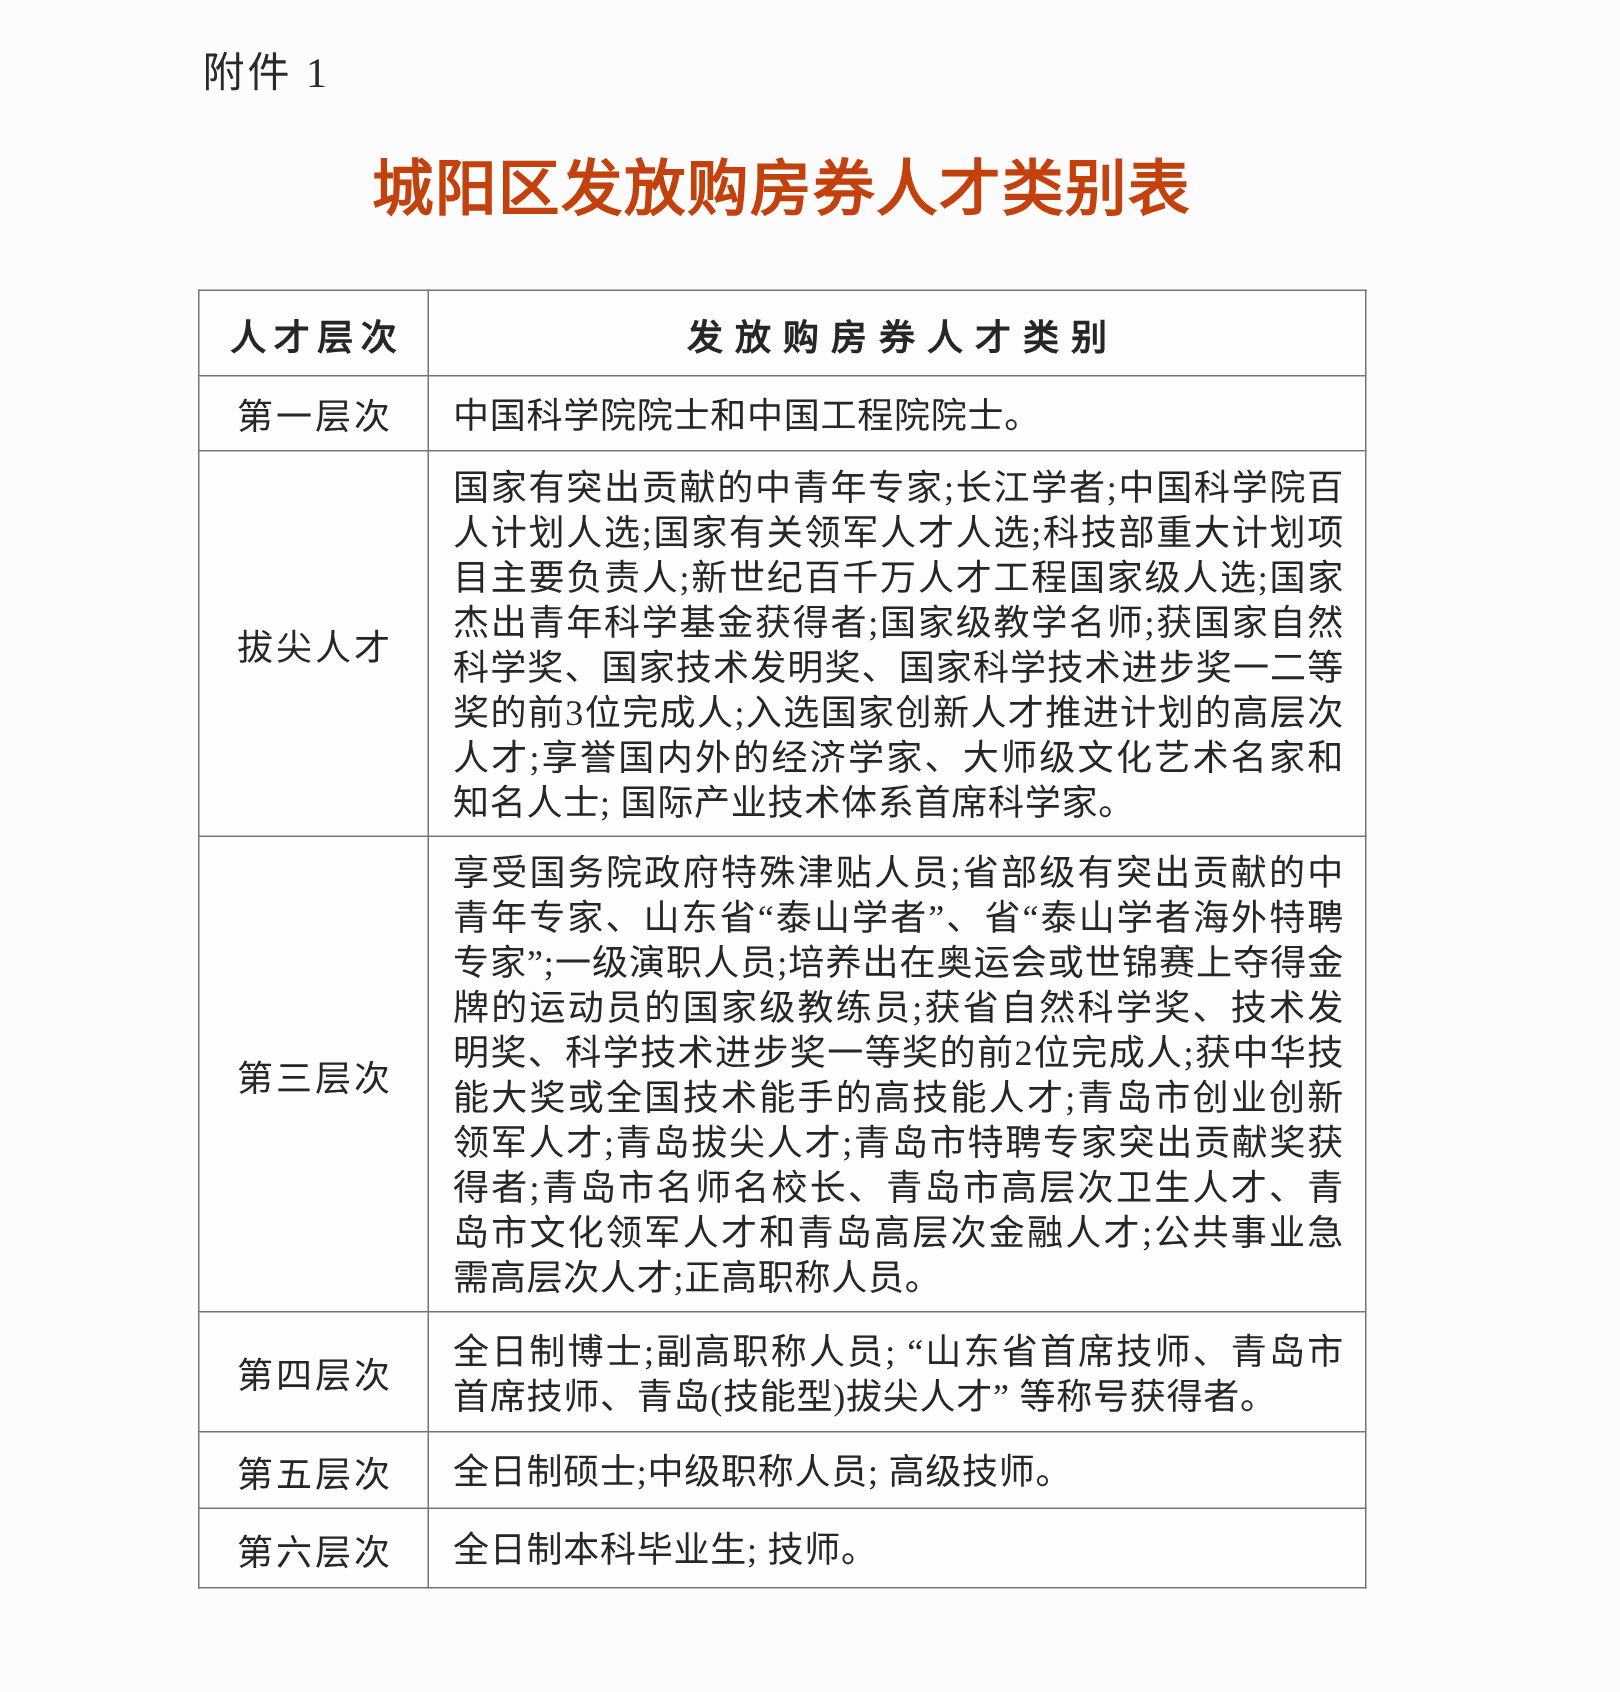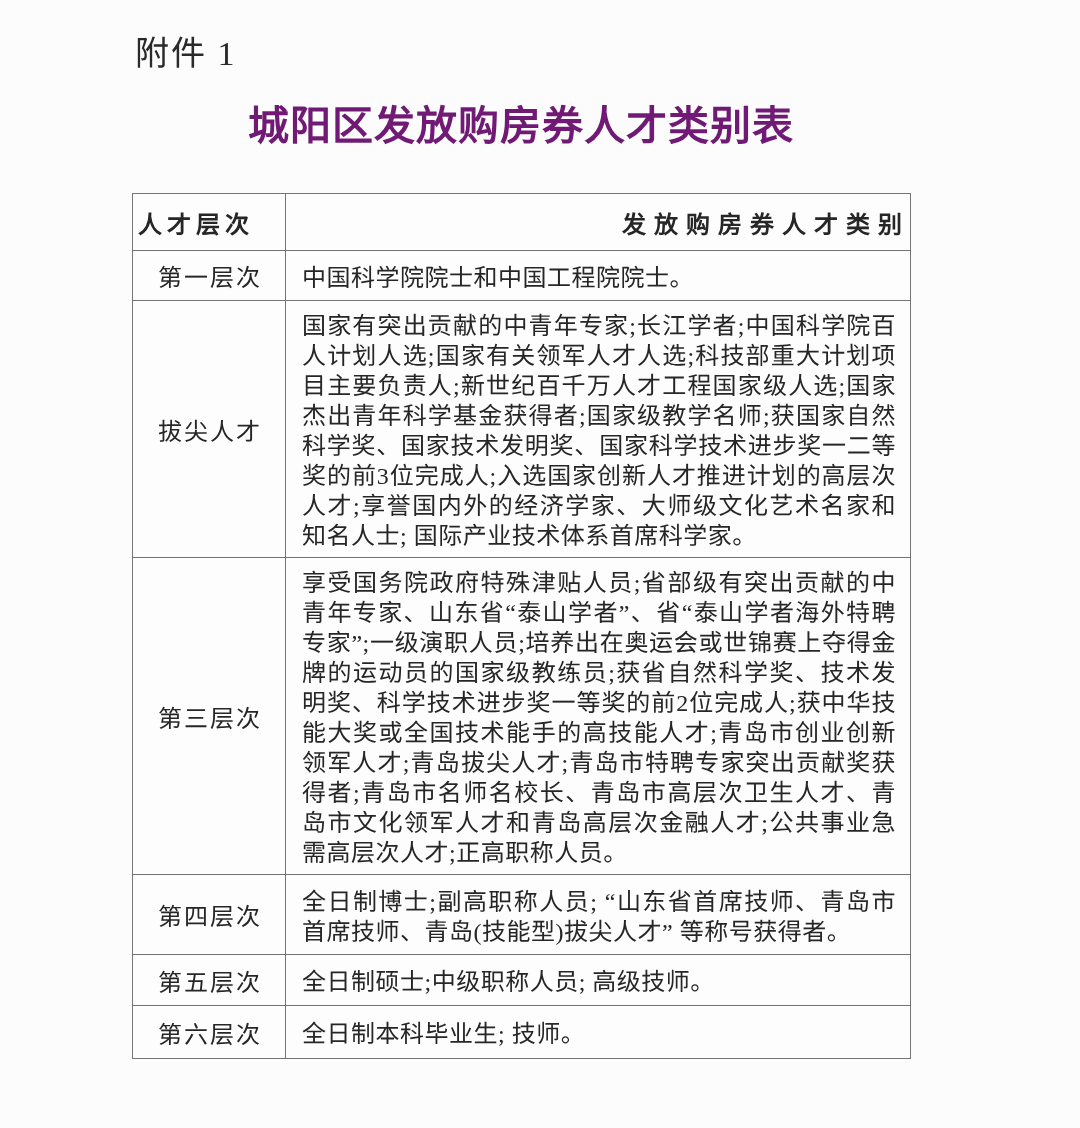--- a/index.html
+++ b/index.html
@@ -13,35 +13,35 @@
     height: 1128px;
     background: #fcfcfc;
     overflow: hidden;
     font-family: "Liberation Serif", "DejaVu Serif", serif;
     color: #262626;
   }
   .attachment {
     position: absolute;
     left: 135px;
     top: 26px;
-    font-size: 34px;
+    font-size: 28px;
     letter-spacing: 2px;
     color: #2a2a2a;
   }
   .doc-title {
     position: absolute;
     left: 0;
     top: 92px;
     width: 1042px; 
     text-align: center;
     font-family: "Liberation Sans", "DejaVu Sans", sans-serif;
     font-weight: 700;
     font-size: 41px;
     letter-spacing: 1px;
-    color: #701a75;
+    color: #c2410c;
     margin: 0;
   }
   table.talent-table {
     position: absolute;
     left: 132px;
     top: 193px;
     width: 778px;
     border-collapse: collapse;
     table-layout: fixed;
     background: #fdfdfd;
@@ -60,29 +60,29 @@
   tr.r2 { height: 278px; }
   tr.r3 { height: 80px; }
   tr.r4 { height: 51px; }
   tr.r5 { height: 53px; }
   tr.r6 { height: 107px; }
   th.level-header {
     font-size: 24px;
     font-weight: 600;
     letter-spacing: 5px;
     text-indent: 5px;
-    text-align: left;
+    text-align: center;
     vertical-align: middle;
   }
   th.category-header {
     font-size: 24px;
     font-weight: 600;
     letter-spacing: 8px;
     text-indent: 8px;
-    text-align: right;
+    text-align: center;
     vertical-align: middle;
     font-family: Liberation Serif, serif;
   }
   td.level-cell {
     text-align: center;
     vertical-align: middle;
     font-size: 24px;
     letter-spacing: 2px;
     text-indent: 2px;
   }

